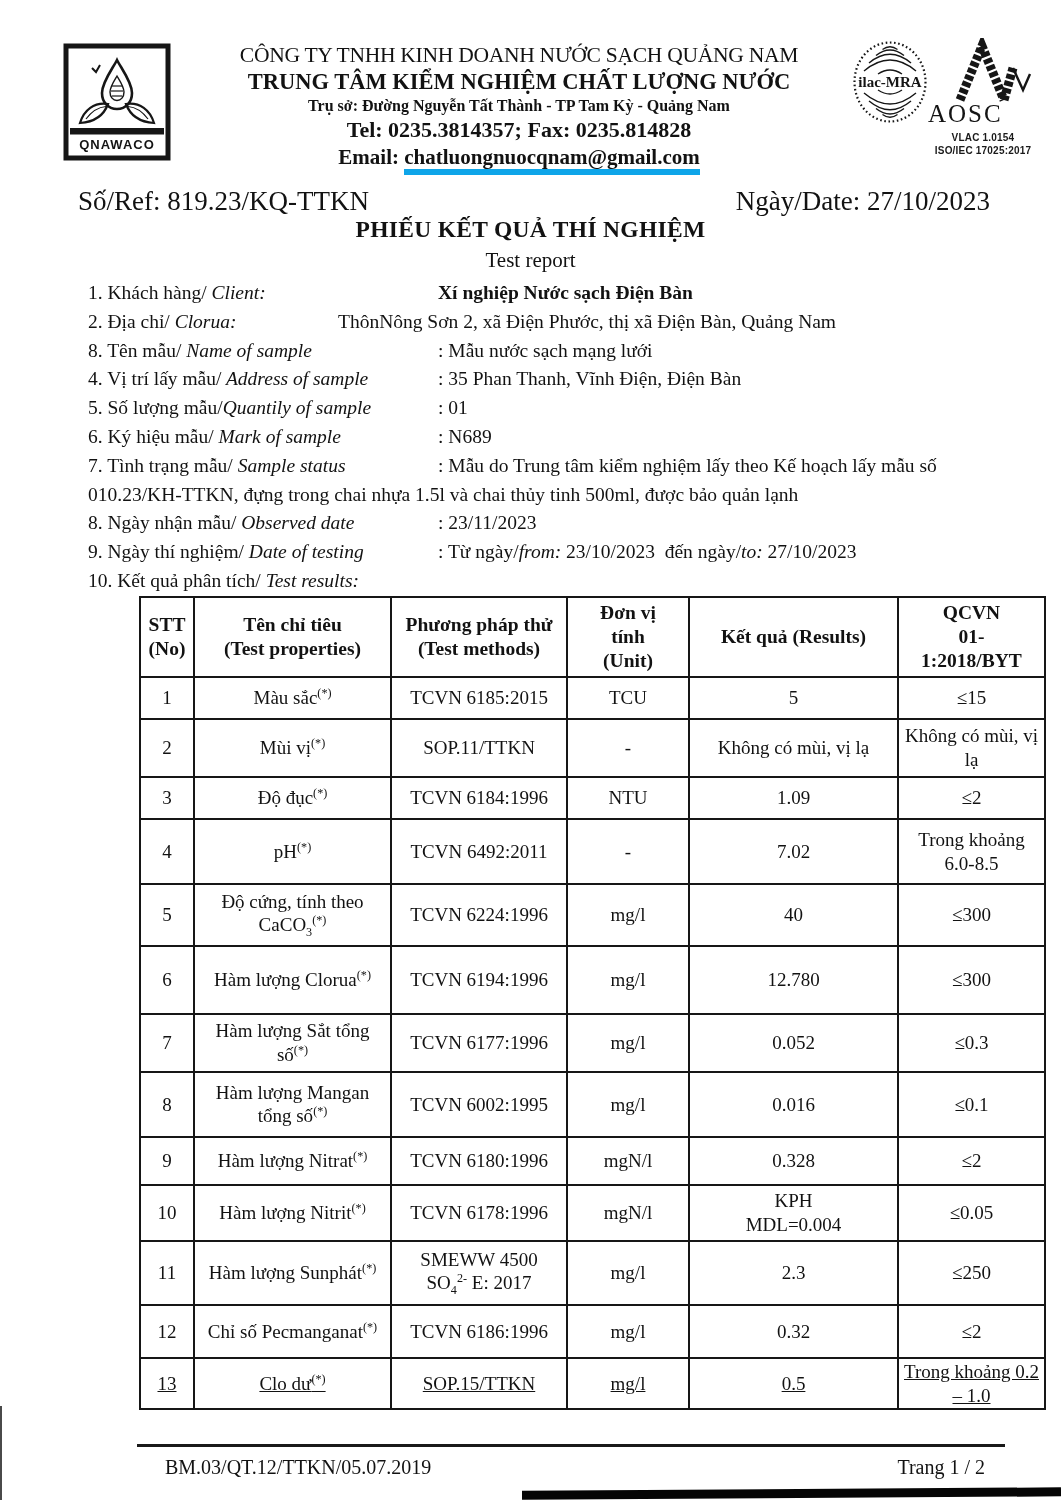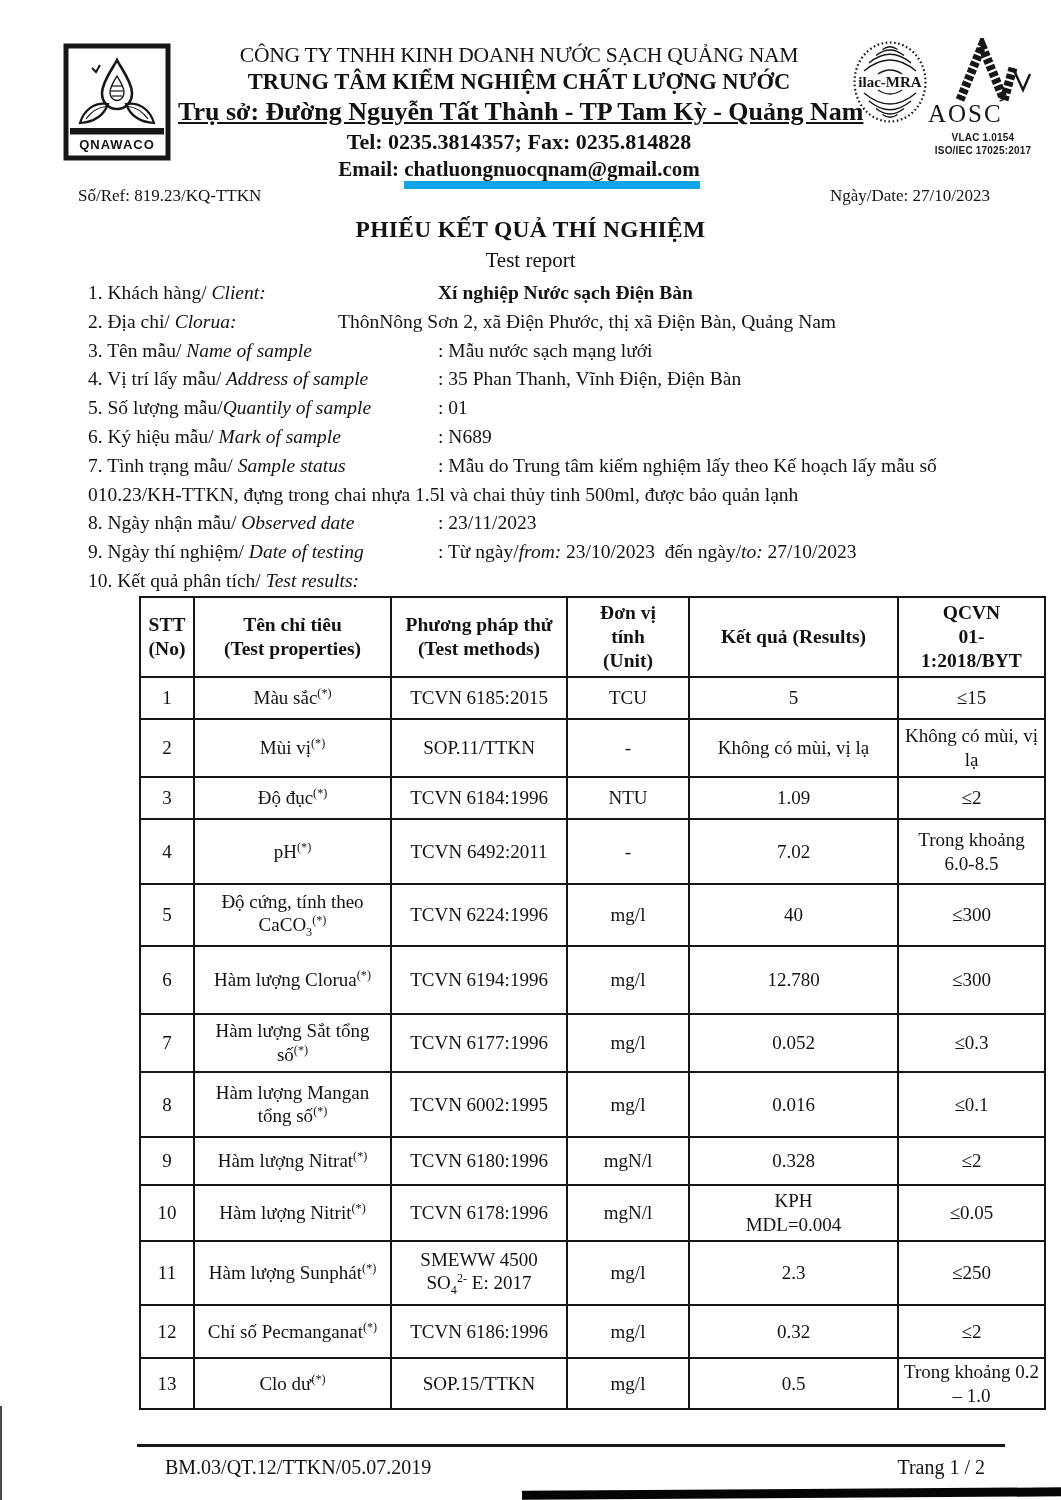--- a/index.html
+++ b/index.html
@@ -8,30 +8,30 @@
     font-family:"Liberation Serif","DejaVu Serif",serif;
     color:#121212;position:relative;overflow:hidden;
   }
   .page{position:absolute;inset:0;}
 
   
   .logo-box{position:absolute;left:62px;top:42px;width:110px;height:120px;}
   .head-center{position:absolute;left:178px;top:42px;width:682px;text-align:center;}
   .head-company{font-size:22px;white-space:nowrap;letter-spacing:-0.3px;transform:scaleX(.98);transform-origin:center;}
   .head-centername{font-size:22.5px;font-weight:bold;white-space:nowrap;margin-top:1px;}
-  .head-address{font-size:26px;font-weight:bold;white-space:nowrap;margin-top:2px;text-decoration:underline;}
+  .head-address{font-size:16px;font-weight:bold;white-space:nowrap;margin-top:2px;}
   .head-tel{font-size:22px;font-weight:bold;margin-top:2px;}
   .head-email{font-size:21px;font-weight:bold;margin-top:2px;}
-  .head-email .mail{border-bottom:8px solid #0ea5e9;padding-bottom:0px;}
+  .head-email .mail{border-bottom:6px solid #0ea5e9;padding-bottom:0px;}
   .ilac{position:absolute;left:851px;top:40px;}
   .aosc{position:absolute;left:924px;top:38px;width:118px;text-align:center;}
   .aosc-sub{font-family:"Liberation Sans","DejaVu Sans",sans-serif;font-weight:bold;font-size:10px;line-height:12.5px;color:#1a1a1a;letter-spacing:.2px;}
 
   
-  .ref-row{position:absolute;left:78px;top:186px;width:912px;display:flex;justify-content:space-between;font-size:17px;}
+  .ref-row{position:absolute;left:78px;top:186px;width:912px;display:flex;justify-content:space-between;font-size:27px;}
   .doc-title{position:absolute;left:0;top:216px;width:1061px;text-align:center;font-size:23.5px;font-weight:bold;letter-spacing:.3px;margin:0;}
   .doc-subtitle{position:absolute;left:0;top:248px;width:1061px;text-align:center;font-size:21px;font-weight:normal;margin:0;}
 
   
   .info-list{position:absolute;left:88px;top:279px;width:911px;font-size:19.5px;}
   .info-row{display:flex;line-height:28.8px;white-space:nowrap;}
   .info-label{flex:0 0 350px;font-weight:normal;}
   .info-label .en{font-style:italic;}
   .info-row.i2 .info-label{flex-basis:250px;}
   .info-row.i10 .info-label{flex-basis:auto;}
@@ -51,21 +51,21 @@
   tbody tr:nth-child(3){height:42px;}
   tbody tr:nth-child(4){height:65px;}
   tbody tr:nth-child(5){height:62px;}
   tbody tr:nth-child(6){height:68px;}
   tbody tr:nth-child(7){height:58px;}
   tbody tr:nth-child(8){height:65px;}
   tbody tr:nth-child(9){height:48px;}
   tbody tr:nth-child(10){height:56px;}
   tbody tr:nth-child(11){height:64px;}
   tbody tr:nth-child(12){height:53px;}
-  tbody tr:nth-child(13){height:50px;}
+  tbody tr:nth-child(13){height:50px;text-decoration:underline;}
 
   
   .footer-rule{position:absolute;left:137px;top:1444px;width:868px;height:3px;background:#191919;}
   .footer{position:absolute;left:165px;top:1456px;width:820px;display:flex;justify-content:space-between;font-size:20px;}
   .scan-bar{position:absolute;left:522px;top:1489px;width:539px;height:9px;background:#050505;transform:rotate(-.35deg);}
   .scan-edge{position:absolute;left:0;top:1406px;width:2px;height:94px;background:#4a4a4a;}
   svg .ln{fill:none;stroke:#161616;}
 </style>
 </head>
 <body>
@@ -140,21 +140,21 @@
   <div class="info-list">
       <div class="info-row i1">
         <span class="info-label"><span>1. Khách hàng/</span><span class="en"> Client:</span></span>
         <span class="info-value bold">Xí nghiệp Nước sạch Điện Bàn</span>
       </div>
       <div class="info-row i2">
         <span class="info-label"><span>2. Địa chỉ/</span><span class="en"> Clorua:</span></span>
         <span class="info-value">ThônNông Sơn 2, xã Điện Phước, thị xã Điện Bàn, Quảng Nam</span>
       </div>
       <div class="info-row i3">
-        <span class="info-label"><span>3. Tên mẫu/</span><span class="en"> Name of sample</span></span>
+        <span class="info-label"><span>8. Tên mẫu/</span><span class="en"> Name of sample</span></span>
         <span class="info-value">: Mẫu nước sạch mạng lưới</span>
       </div>
       <div class="info-row i4">
         <span class="info-label"><span>4. Vị trí lấy mẫu/</span><span class="en"> Address of sample</span></span>
         <span class="info-value">: 35 Phan Thanh, Vĩnh Điện, Điện Bàn</span>
       </div>
       <div class="info-row i5">
         <span class="info-label"><span>5. Số lượng mẫu/</span><span class="en">Quantily of sample</span></span>
         <span class="info-value">: 01</span>
       </div>

